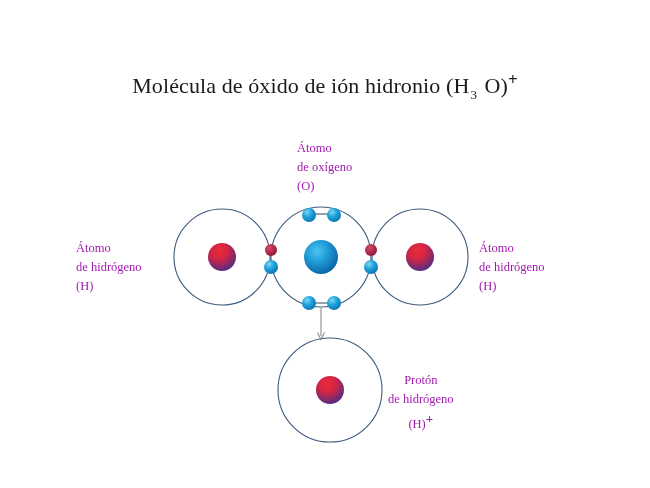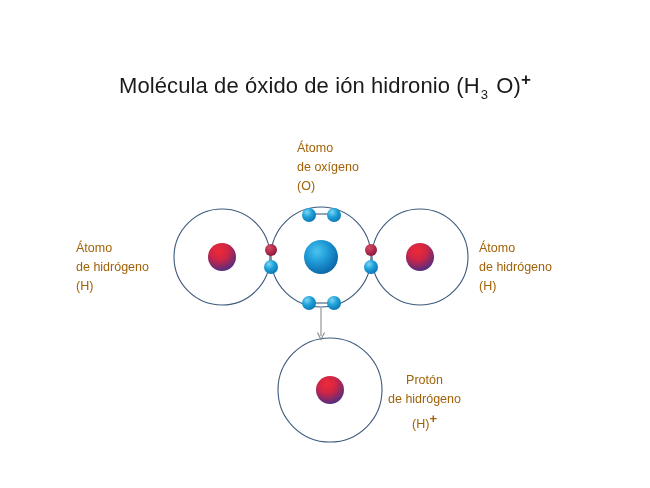--- a/index.html
+++ b/index.html
@@ -6,21 +6,21 @@
     margin: 0;
     padding: 0;
     background: #ffffff;
   }
   #page {
     position: relative;
     width: 650px;
     height: 488px;
     background: #ffffff;
     overflow: hidden;
-    font-family: Liberation Sans, sans-serif;
+    font-family: Liberation Serif, serif;
     color: #212121;
   }
 
   
   #title {
     position: absolute;
     left: 0;
     top: 70px;
     width: 650px;
     text-align: center;
@@ -40,21 +40,21 @@
     font-size: 17px;
     vertical-align: 8px;
     font-weight: 600;
   }
 
   
   .label {
     position: absolute;
     font-size: 12.5px;
     line-height: 19px;
-    color: #a16207;
+    color: #a21caf;
     white-space: nowrap;
   }
   .label .sup {
     font-size: 13px;
     font-weight: 700;
     vertical-align: 5px;
   }
   #label-oxygen   { left: 297px; top: 139px; }
   #label-h-left   { left: 76px;  top: 239px; }
   #label-h-right  { left: 479px; top: 239px; }

